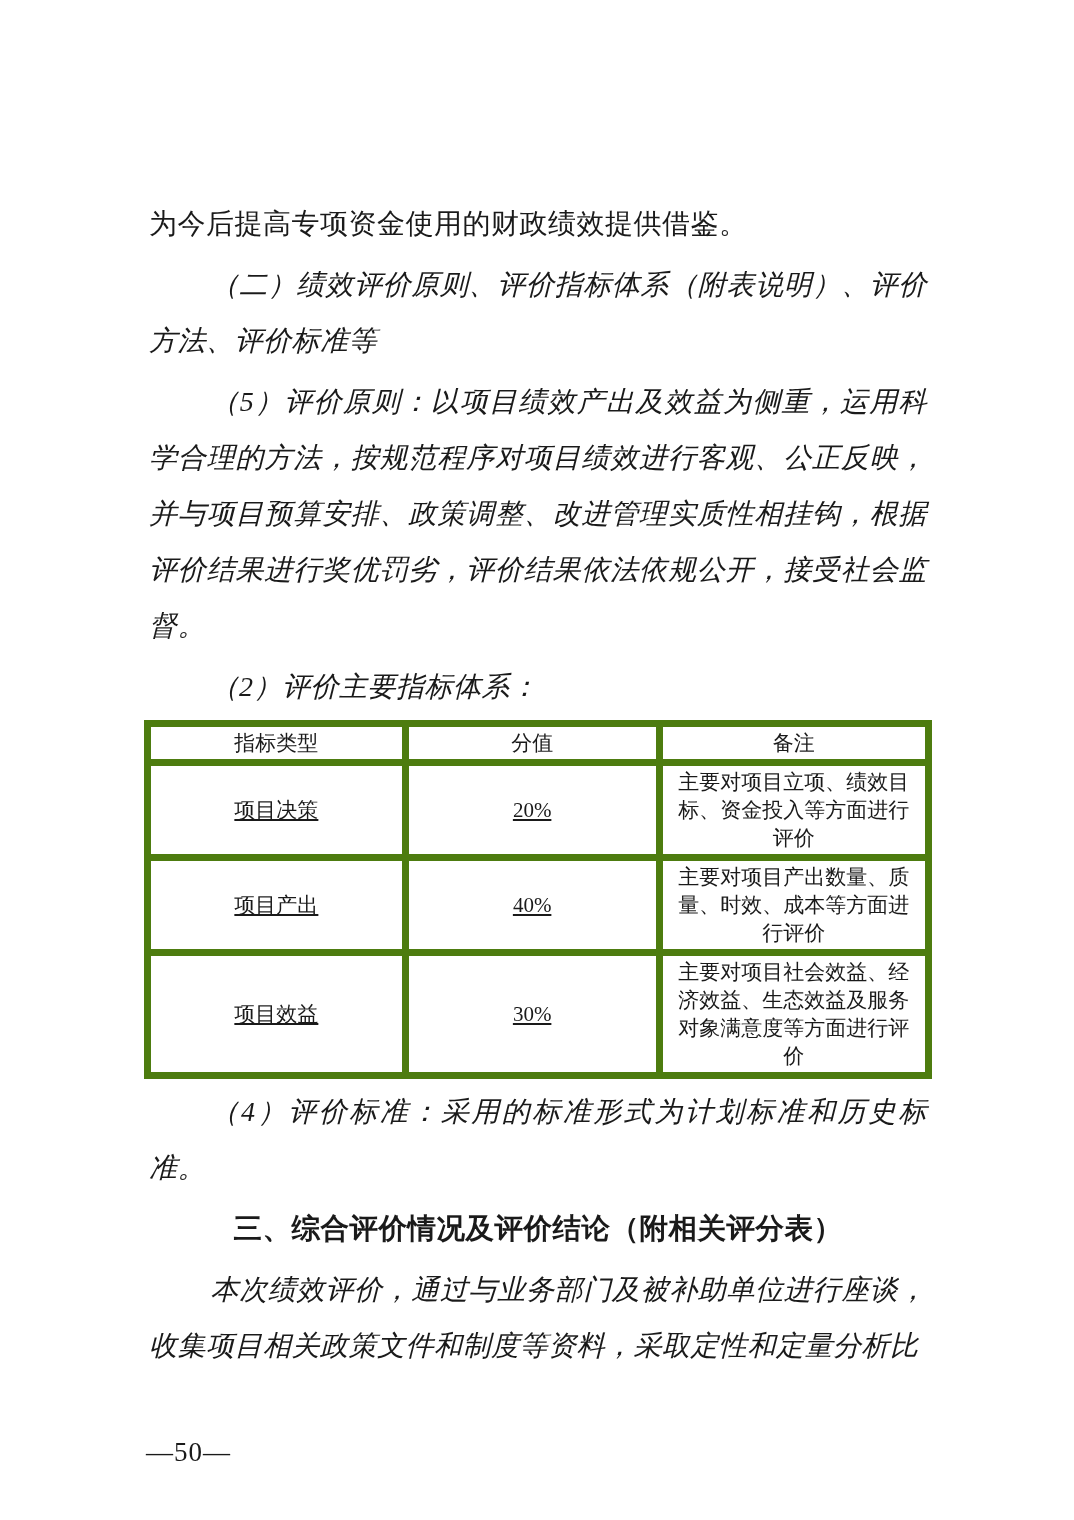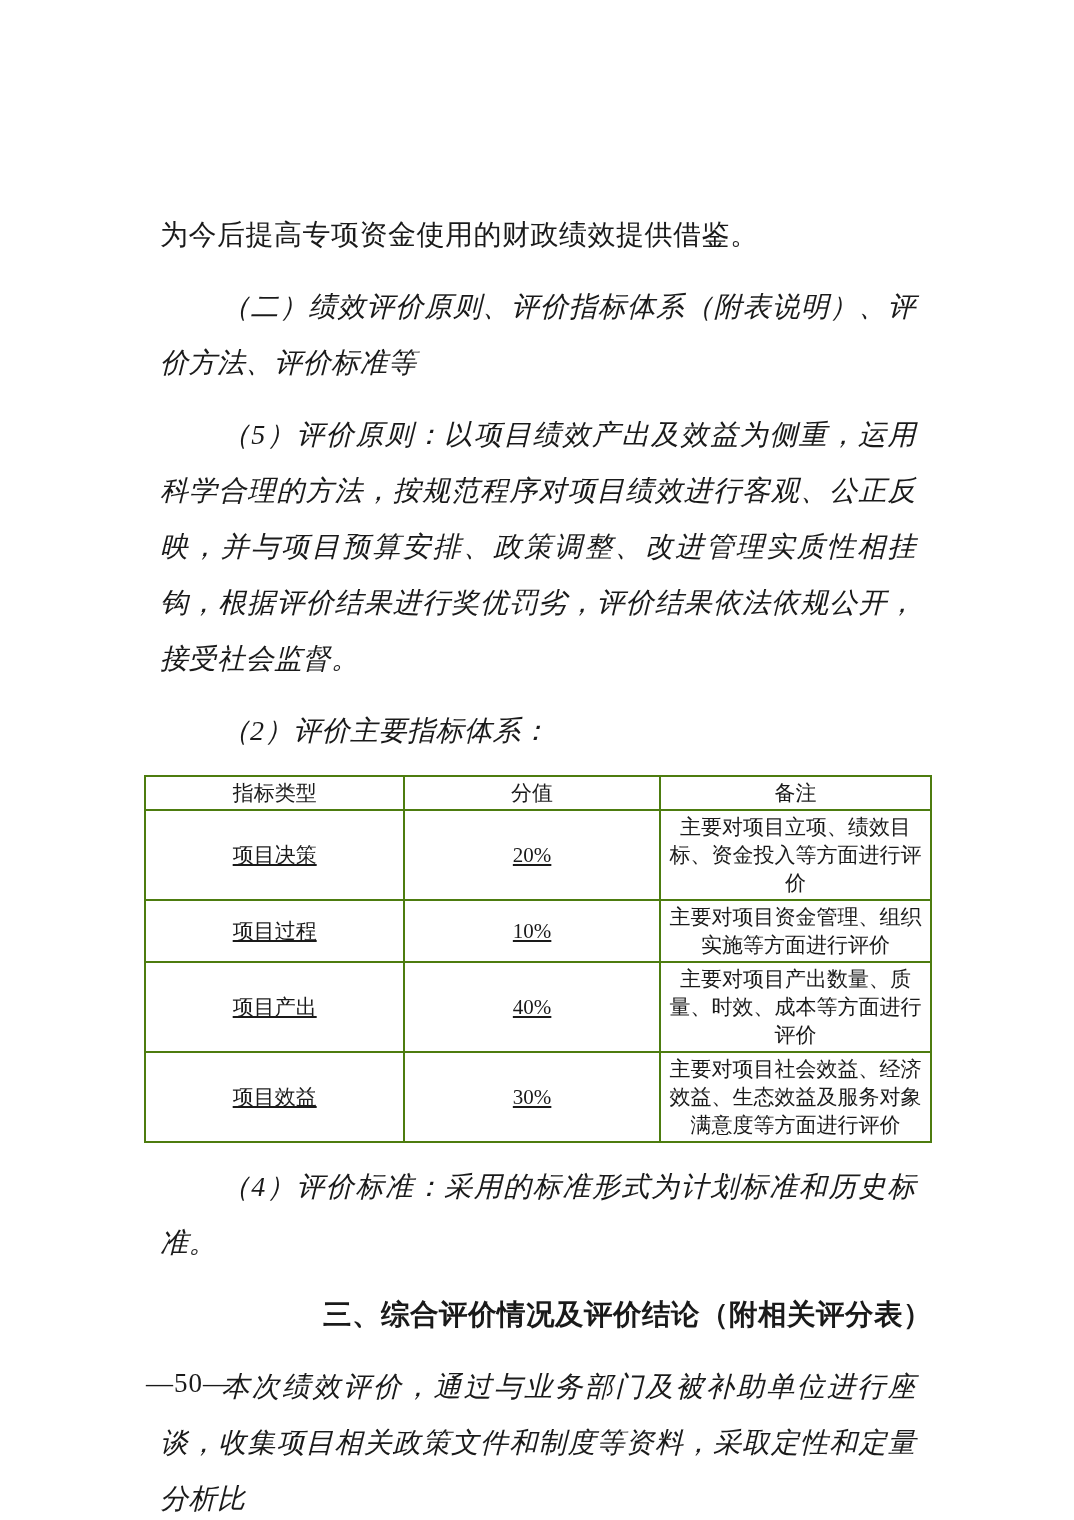--- a/index.html
+++ b/index.html
@@ -18,48 +18,48 @@
     background: #ffffff;
     overflow: hidden;
   }
   .content {
     position: absolute;
     left: 144px;
     top: 191px;
     width: 788px;
   }
   .para {
-    margin: 16px;
+    margin: 5px;
     font-size: 28px;
     line-height: 56px;
     text-align: justify;
     text-justify: inter-character;
     letter-spacing: 0.5px;
   }
   .para.indent {
     text-indent: 2.2em;
     font-style: italic;
   }
   .heading-l1 {
     margin: 0;
     font-size: 28.5px;
     line-height: 56px;
     font-weight: 700;
-    text-align: right;
+    text-align: center;
     letter-spacing: 0.5px;
   }
   table.indicator-table {
     width: 100%;
     border-collapse: collapse;
     margin-top: 3px;
     table-layout: fixed;
   }
   table.indicator-table th,
   table.indicator-table td {
-    border: 2px solid #4d7c0f;
+    border: 7px solid #4d7c0f;
     font-weight: normal;
     font-size: 21px;
     text-align: center;
     vertical-align: middle;
     padding: 2px 6px;
   }
   table.indicator-table {
     border: 2px solid #000;
   }
   table.indicator-table th {
@@ -73,21 +73,21 @@
   }
   td.cell-remark {
     line-height: 28px;
   }
   col.c-type   { width: 33%; }
   col.c-score  { width: 32.5%; }
   col.c-remark { width: 34.5%; }
   .footer-pagenum {
     position: absolute;
     left: 146px;
-    top: 1368px;
+    top: 1437px;
     font-size: 27px;
     letter-spacing: 1px;
     color: #1a1a1a;
   }
 </style>
 </head>
 <body>
 
 <div class="page">
   <div class="content">
@@ -113,25 +113,20 @@
           <th>备注</th>
         </tr>
       </thead>
       <tbody>
         <tr>
           <td class="cell-type">项目决策</td>
           <td class="cell-score">20%</td>
           <td class="cell-remark">主要对项目立项、绩效目标、资金投入等方面进行评价</td>
         </tr>
         <tr>
-          <td class="cell-type">项目过程</td>
-          <td class="cell-score">10%</td>
-          <td class="cell-remark">主要对项目资金管理、组织实施等方面进行评价</td>
-        </tr>
-        <tr>
           <td class="cell-type">项目产出</td>
           <td class="cell-score">40%</td>
           <td class="cell-remark">主要对项目产出数量、质量、时效、成本等方面进行评价</td>
         </tr>
         <tr>
           <td class="cell-type">项目效益</td>
           <td class="cell-score">30%</td>
           <td class="cell-remark">主要对项目社会效益、经济效益、生态效益及服务对象满意度等方面进行评价</td>
         </tr>
       </tbody>

